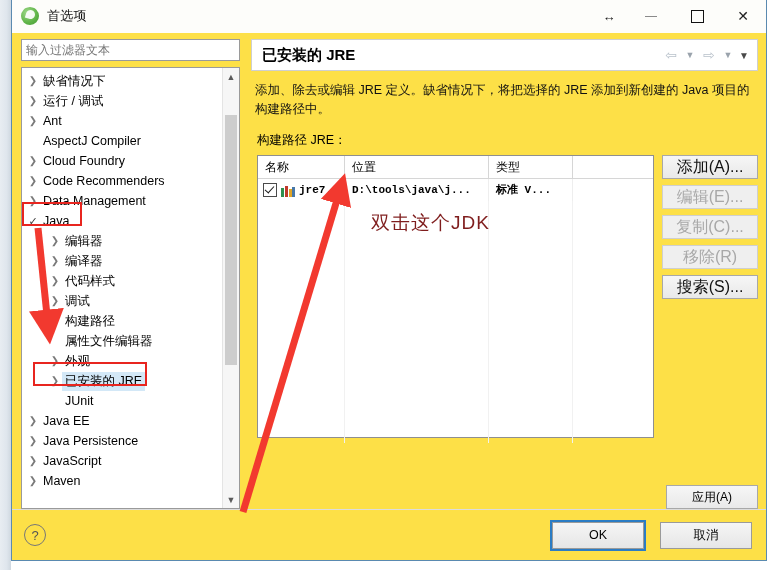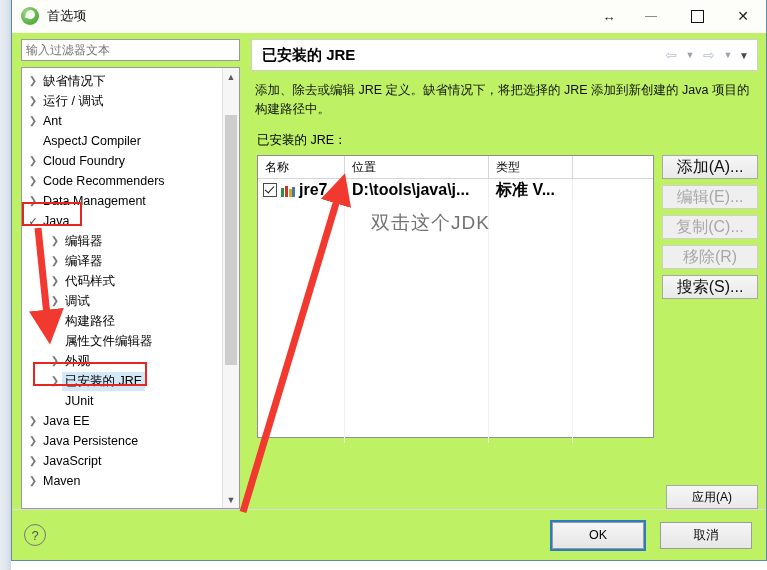--- a/index.html
+++ b/index.html
@@ -25,21 +25,21 @@
     background: linear-gradient(to right, #e8edf2 0%, #dfe6ed 60%, #cfd8e0 100%);
     overflow: hidden;
   }
 
   
   #dialog {
     position: absolute;
     left: 11px; top: 0;
     width: 756px;
     height: 561px;
-    background: #bef264;
+    background: #fde047;
     border: 1px solid #5a8ab0;
     border-top: none;
     box-sizing: border-box;
     display: flex;
     flex-direction: column;
   }
 
   
   #titlebar {
     height: 32px;
@@ -288,29 +288,30 @@
   .c3 { width: 84px; flex: 0 0 auto; }
   .c4 { flex: 1 1 auto; }
 
   #tbody { flex: 1 1 auto; position: relative; }
   .trow {
     display: flex;
     height: 22px;
     align-items: center;
   }
   .td {
-    font-size: 16px;
+    font-size: 11px;
     padding-left: 7px;
     border-right: 1px solid #eeeeee;
     height: 22px;
     line-height: 22px;
     box-sizing: border-box;
     overflow: hidden;
     white-space: nowrap;
     font-weight: bold;
+    font-family: Liberation Mono, monospace;
   }
   .td:last-child { border-right: none; }
   .td.namecell {
     display: flex; align-items: center; gap: 4px; padding-left: 5px;
   }
   .chk {
     width: 12px; height: 12px;
     border: 1px solid #4a4a4a;
     background: #fff;
     position: relative;
@@ -428,21 +429,21 @@
     pointer-events: none;
   }
   .anno-box {
     position: absolute;
     border: 2.5px solid #e8251f;
     box-sizing: border-box;
   }
   #anno-text {
     position: absolute;
     left: 371px; top: 210px;
-    color: #737373;
+    color: #7f1d1d;
     font-size: 19px;
     letter-spacing: 1px;
     white-space: nowrap;
   }
 </style>
 </head>
 <body>
 
 <div id="bg-sliver"></div>
 
@@ -572,21 +573,21 @@
           <div class="nav-ico">⇦</div>
           <div class="nav-caret">▼</div>
           <div class="nav-ico">⇨</div>
           <div class="nav-caret">▼</div>
           <div class="nav-caret dark">▼</div>
         </div>
       </div>
 
       <div id="page-desc">添加、除去或编辑 JRE 定义。缺省情况下，将把选择的 JRE 添加到新创建的 Java 项目的构建路径中。</div>
 
-      <div id="jre-label">已安装的 JRE：</div>
+      <div id="jre-label">构建路径 JRE：</div>
 
       <div id="table-row-area">
 
         <div id="jre-table">
           <div id="thead">
               <div class="th c1">名称</div>
               <div class="th c2">位置</div>
               <div class="th c3">类型</div>
               <div class="th c4"></div>
             </div>

